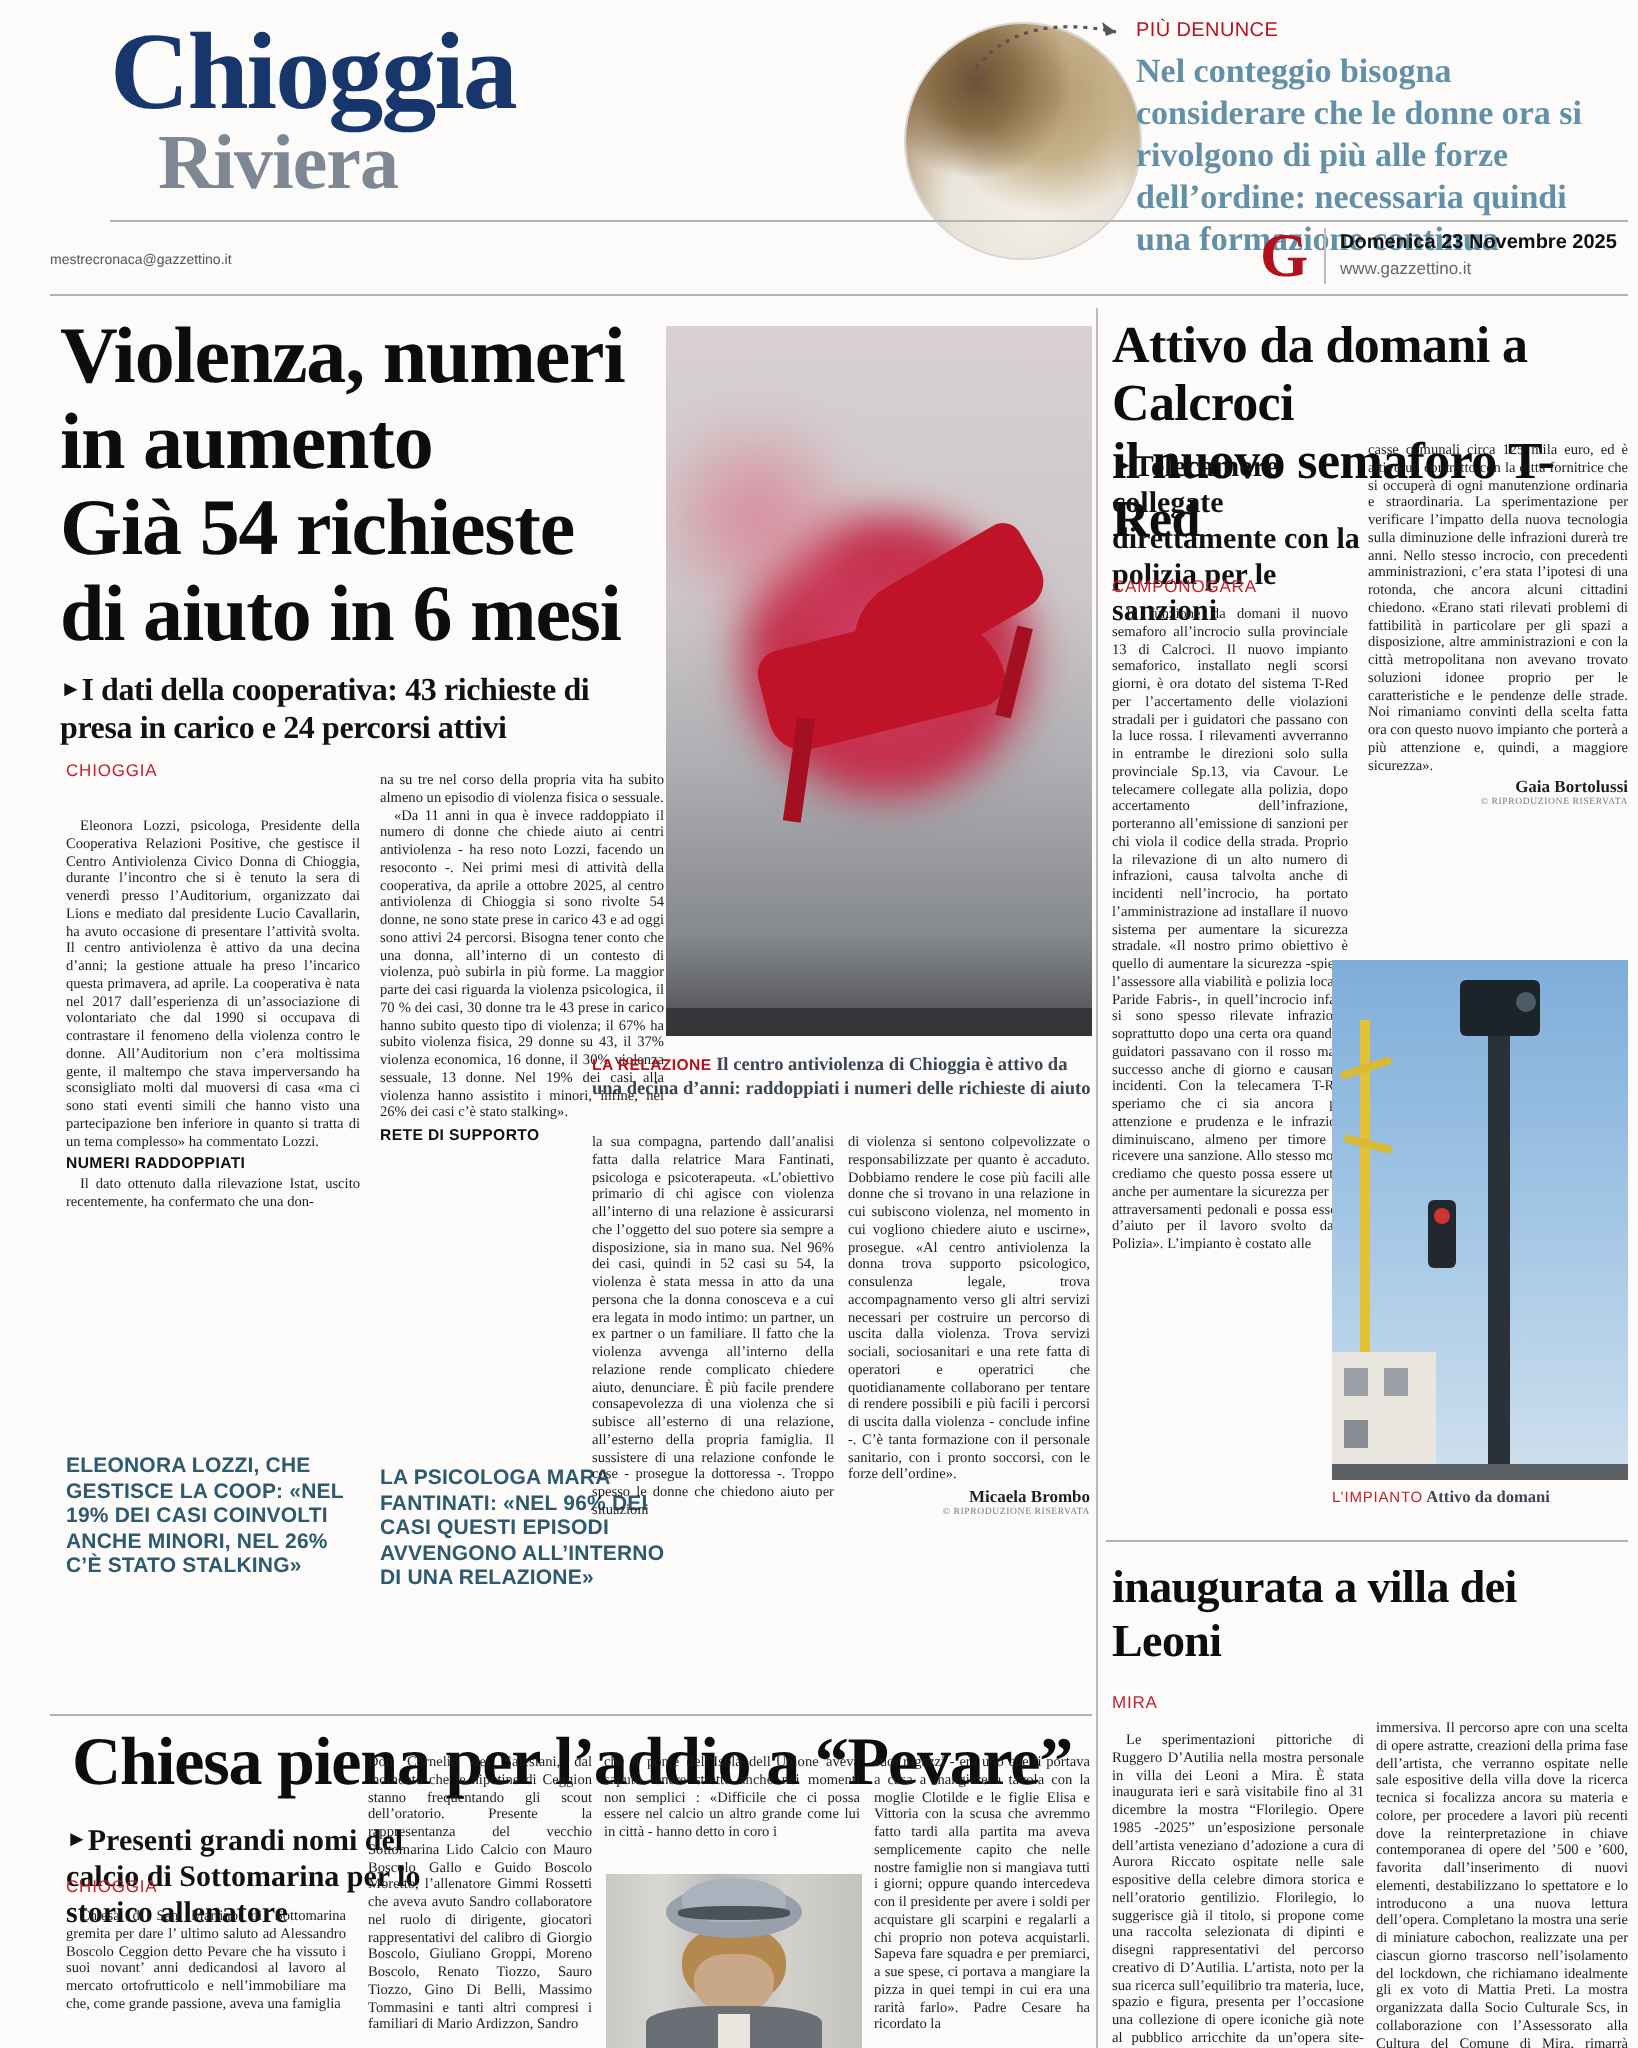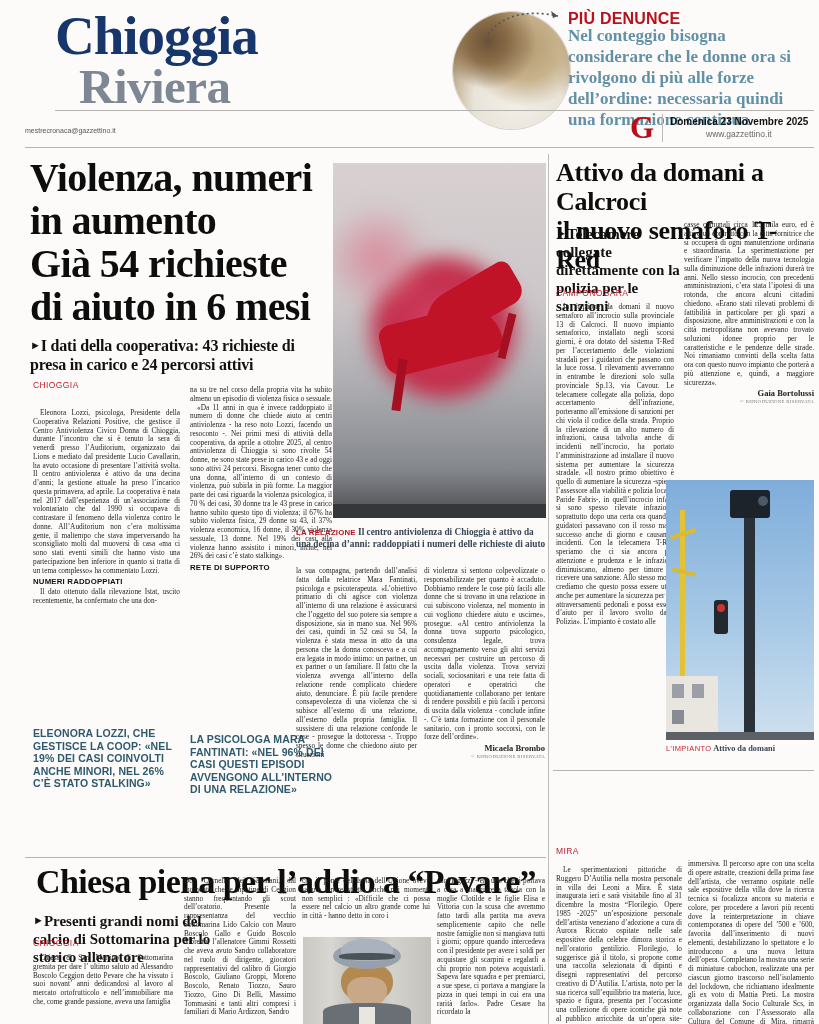--- a/index.html
+++ b/index.html
@@ -4,28 +4,28 @@
 <style>
   html,body{margin:0;padding:0;background:#e9e8e6;}
   #page{position:relative;width:819px;height:1024px;background:#fcfbf9;overflow:hidden;
         font-family:"Liberation Serif",serif;color:#222;}
   .abs{position:absolute;}
   .rule-h{background:#b5b3af;height:1px;}
   .rule-v{background:#bdbbb7;width:1px;}
 
   
   .mast-title{font-weight:700;color:#17366b;font-size:55px;letter-spacing:-1px;line-height:1;}
-  .mast-sub{font-weight:700;color:#7d8894;font-size:49px;letter-spacing:-.5px;line-height:1;}
+  .mast-sub{font-weight:700;color:#7d8894;font-size:39px;letter-spacing:-.5px;line-height:1;}
   .email{font-family:"Liberation Sans",sans-serif;font-size:7px;color:#555;}
   .glogo{font-weight:700;color:#b40f1c;font-size:31px;line-height:1;}
   .date-b{font-family:"Liberation Sans",sans-serif;font-weight:700;font-size:10px;color:#111;}
   .site{font-family:"Liberation Sans",sans-serif;font-size:8.5px;color:#666;}
 
   
-  .tr-label{font-family:"Liberation Sans",sans-serif;font-weight:700;font-size:16px;color:#b5121e;letter-spacing:.2px;}
+  .tr-label{font-family:"Liberation Sans",sans-serif;font-weight:400;font-size:10px;color:#b5121e;letter-spacing:.2px;}
   .tr-quote{font-weight:700;font-size:17px;line-height:21px;color:#6290a6;}
 
   
   .hl{font-weight:700;color:#0d0d0d;letter-spacing:-.6px;}
   .hl-main{font-size:40px;line-height:43px;}
   .hl-tred{font-size:26px;line-height:29px;letter-spacing:-.3px;}
   .hl-flo{font-size:23px;line-height:27px;letter-spacing:-.3px;}
   .hl-pev{font-size:34px;line-height:36px;}
   .subhead{font-weight:700;font-size:16px;line-height:19px;color:#111;letter-spacing:-.2px;}
   .subhead-s{font-weight:700;font-size:15px;line-height:18px;color:#111;}
@@ -72,21 +72,21 @@
     <path d="M78,16 l-7,-5 l2,7 z" fill="#555"></path>
   </svg>
   <div class="abs tr-label" style="left:568px;top:10px;">PIÙ DENUNCE</div>
   <div class="abs tr-quote" style="left:568px;top:25px;width:246px;">Nel conteggio bisogna considerare che le donne ora si rivolgono di più alle forze dell’ordine: necessaria quindi una formazione continua</div>
 
   <div class="abs rule-h" style="left:55px;top:110px;width:759px;"></div>
   <div class="abs email" style="left:25px;top:127px;">mestrecronaca@gazzettino.it</div>
   <div class="abs glogo" style="left:630px;top:112px;">G</div>
   <div class="abs rule-v" style="left:662px;top:114px;height:28px;"></div>
   <div class="abs date-b" style="left:670px;top:116px;">Domenica 23 Novembre 2025</div>
-  <div class="abs site" style="left:706px;top:129px;text-align:right;">www.gazzettino.it</div>
+  <div class="abs site" style="left:670px;top:129px;text-align:right;">www.gazzettino.it</div>
   <div class="abs rule-h" style="left:25px;top:147px;width:789px;"></div>
 
   <div class="abs rule-v" style="left:548px;top:154px;height:870px;"></div>
 
   <div class="abs hl hl-main" style="left:30px;top:156px;width:302px;">
     <div>Violenza, numeri</div>
     <div>in aumento</div>
     <div>Già 54 richieste</div>
     <div>di aiuto in 6 mesi</div>
   </div>
@@ -199,20 +199,21 @@
     <div class="abs" style="left:6px;top:230px;width:12px;height:14px;background:#868c92;"></div>
     <div class="abs" style="left:0px;bottom:0;width:148px;height:8px;background:#5c6166;"></div>
   </div>
   <div class="abs caption-s" style="left:666px;top:744px;width:150px;z-index:2;">
     <span class="cl kicker" style="font-size:7.5px;">L’IMPIANTO</span> <span>Attivo da domani</span>
   </div>
 
   <div class="abs rule-h" style="left:553px;top:770px;width:261px;"></div>
 
   <div class="abs hl hl-flo" style="left:556px;top:780px;width:260px;">
+    <div>inaugurata a villa dei Leoni</div>
   </div>
   <div class="abs kicker" style="left:556px;top:846px;">MIRA</div>
   <div class="abs body-col" style="left:556px;top:866px;width:126px;height:158px;">
     <p>Le sperimentazioni pittoriche di Ruggero D’Autilia nella mostra personale in villa dei Leoni a Mira. È stata inaugurata ieri e sarà visitabile fino al 31 dicembre la mostra “Florilegio. Opere 1985 -2025” un’esposizione personale dell’artista veneziano d’adozione a cura di Aurora Riccato ospitate nelle sale espositive della celebre dimora storica e nell’oratorio gentilizio. Florilegio, lo suggerisce già il titolo, si propone come una raccolta selezionata di dipinti e disegni rappresentativi del percorso creativo di D’Autilia. L’artista, noto per la sua ricerca sull’equilibrio tra materia, luce, spazio e figura, presenta per l’occasione una collezione di opere iconiche già note al pubblico arricchite da un’opera site-specific, conce-</p>
   </div>
   <div class="abs body-col" style="left:688px;top:860px;width:126px;height:164px;">
     <p class="noind">immersiva. Il percorso apre con una scelta di opere astratte, creazioni della prima fase dell’artista, che verranno ospitate nelle sale espositive della villa dove la ricerca tecnica si focalizza ancora su materia e colore, per procedere a lavori più recenti dove la reinterpretazione in chiave contemporanea di opere del ’500 e ’600, favorita dall’inserimento di nuovi elementi, destabilizzano lo spettatore e lo introducono a una nuova lettura dell’opera. Completano la mostra una serie di miniature cabochon, realizzate una per ciascun giorno trascorso nell’isolamento del lockdown, che richiamano idealmente gli ex voto di Mattia Preti. La mostra organizzata dalla Socio Culturale Scs, in collaborazione con l’Assessorato alla Cultura del Comune di Mira, rimarrà aperta fino al 31 dicembre con orari di visita</p>
   </div>
 
 </div>

